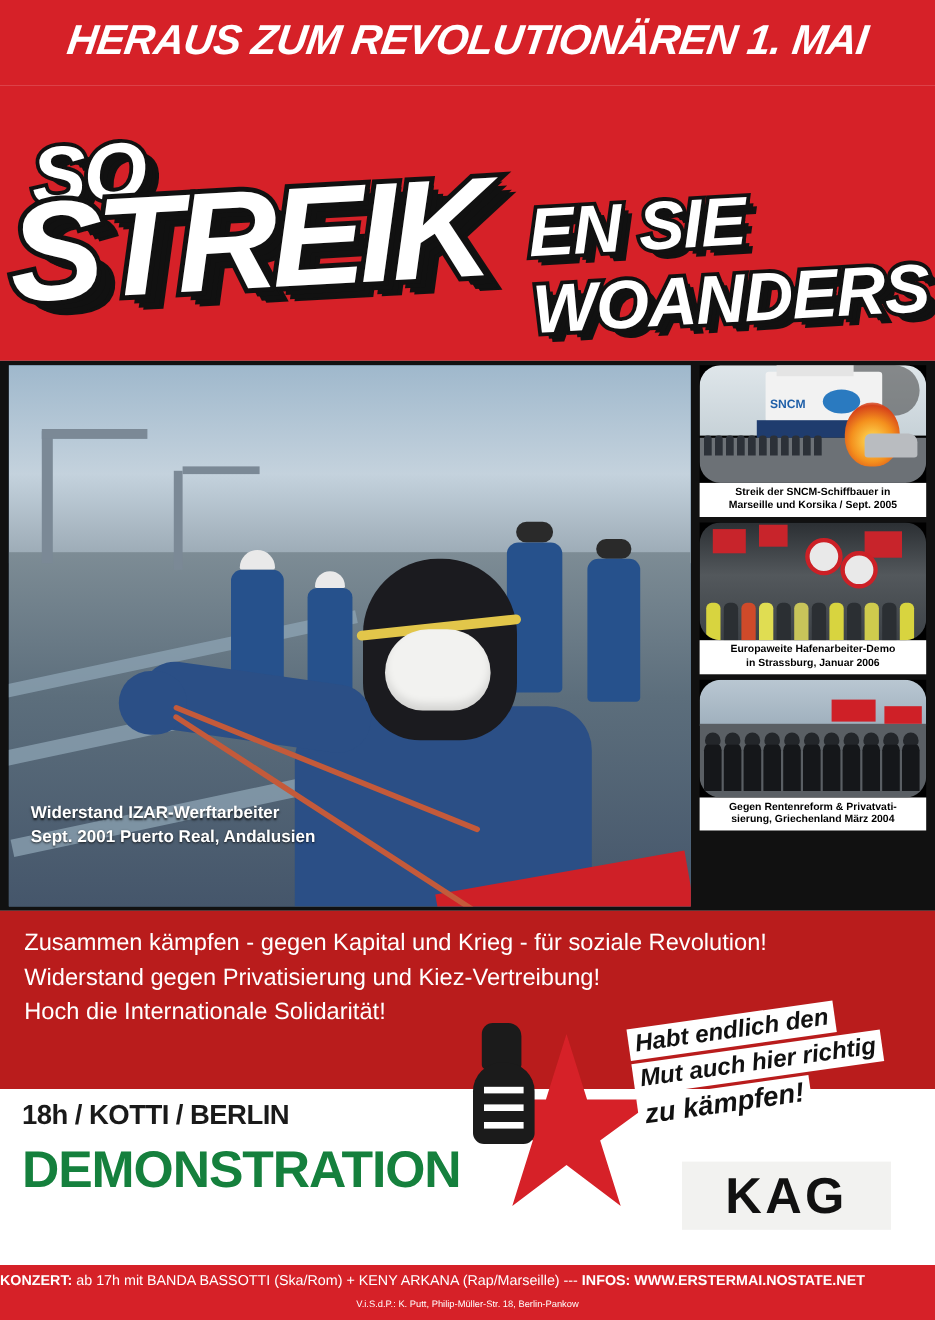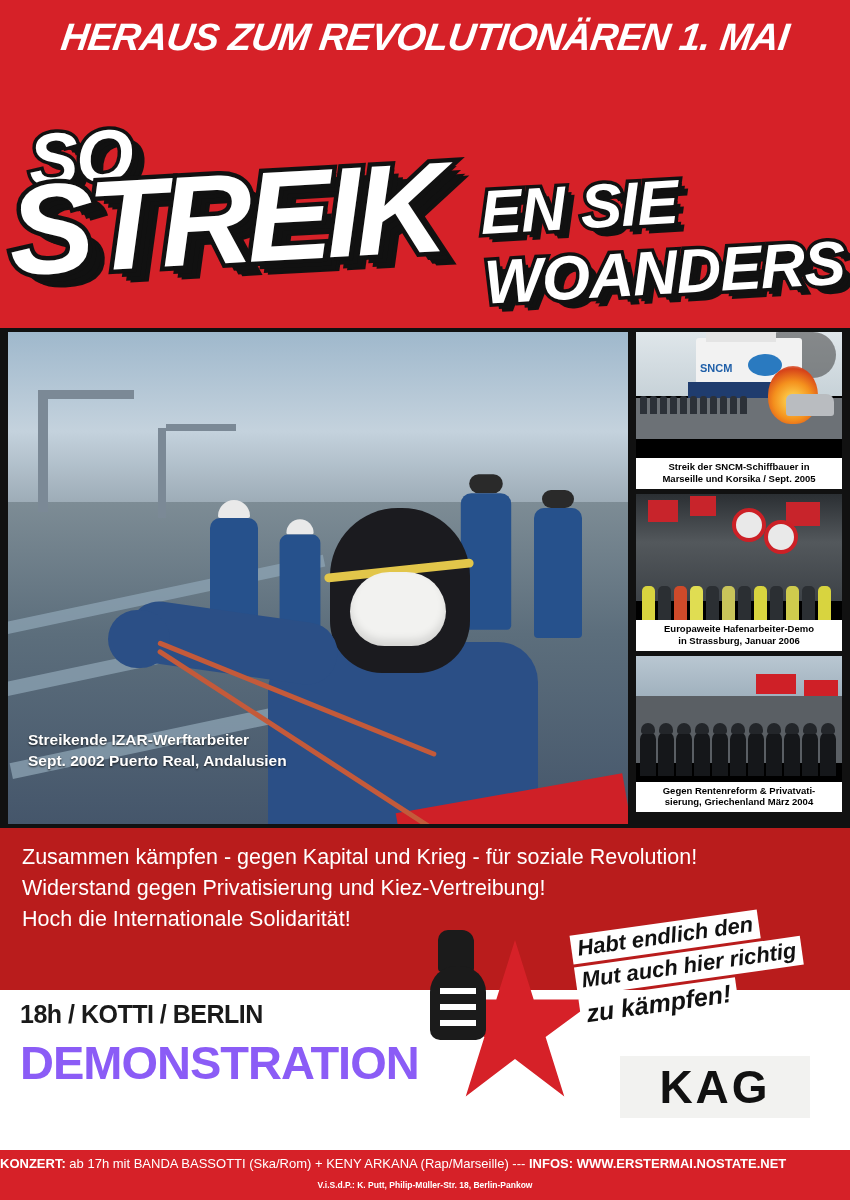--- a/index.html
+++ b/index.html
@@ -240,22 +240,23 @@
     width: 208px;
   }
   .thumb {
     position: relative;
     width: 206px;
     margin-bottom: 5px;
     background: #000;
   }
   .thumb .pic {
     position: relative;
-    width: 206px; height: 126px;
+    width: 206px; height: 107px;
     overflow: hidden;
+    border-radius: 19px;
   }
   .thumb .cap {
     background: #ffffff;
     color: #000;
     font-size: 9.5px;
     font-weight: bold;
     line-height: 1.25;
     text-align: center;
     padding: 3px 3px 4px 3px;
   }
@@ -317,21 +318,21 @@
   }
   .b-time {
     color: #1a1a1a;
     font-size: 25px;
     font-weight: bold;
     letter-spacing: -0.5px;
     white-space: nowrap;
   }
   .b-demo {
     margin-top: 6px;
-    color: #8b5cf6;
+    color: #15803d;
     font-size: 47px;
     font-weight: bold;
     letter-spacing: -1px;
     white-space: nowrap;
   }
 
   
   .star {
     position: absolute;
     left: 430px; top: 940px;
@@ -415,21 +416,21 @@
     white-space: nowrap;
   }
   .footer-line .light { font-weight: normal; }
   .imprint {
     position: absolute;
     left: 0; top: 1180px;
     width: 850px;
     text-align: center;
     color: #ffffff;
     font-size: 8.5px;
-    font-weight: bold;
+    font-weight: normal;
   }
 </style>
 </head>
 <body>
 
 <div id="poster">
 
   <div class="top-band"></div>
   <div class="top-headline">HERAUS ZUM REVOLUTIONÄREN 1. MAI</div>
 
@@ -482,22 +483,22 @@
       <div class="fig-hood"></div>
       <div class="fig-strap"></div>
       <div class="fig-mask"></div>
       <div class="fig-arm"></div>
       <div class="fig-hand"></div>
       <div class="sling" style="left:-100px; top:178px; width:300px; transform:rotate(22deg);"></div>
       <div class="sling" style="left:-100px; top:186px; width:330px; transform:rotate(33deg);"></div>
     </div>
 
     <div class="main-caption">
-      <div>Streikende IZAR-Werftarbeiter</div>
-      <div>Sept. 2002 Puerto Real, Andalusien</div>
+      <div>Widerstand IZAR-Werftarbeiter</div>
+      <div>Sept. 2001 Puerto Real, Andalusien</div>
     </div>
   </div>
 
   <div class="thumb-col">
 
     <div class="thumb">
       <div class="pic">
         <div class="t1-sky"></div>
         <div class="t1-smoke"></div>
         <div class="t1-ship"></div>

